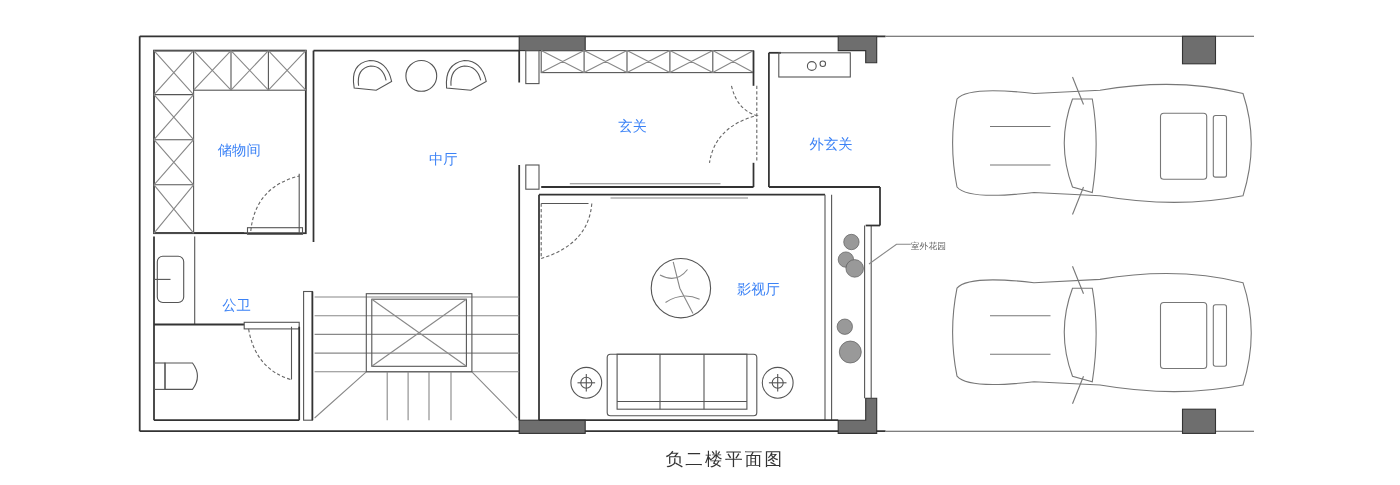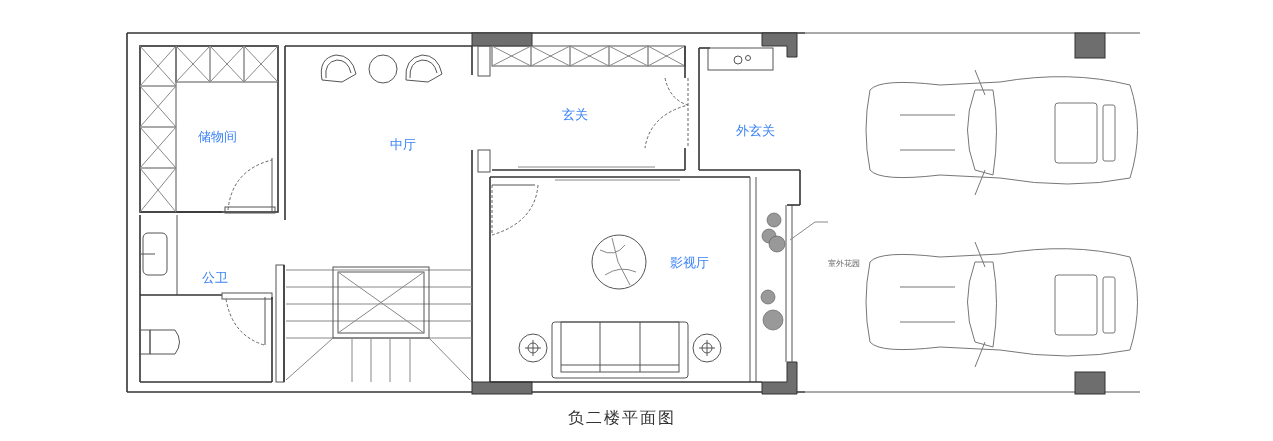--- a/index.html
+++ b/index.html
@@ -7,21 +7,21 @@
          font-family: "DejaVu Sans", "Liberation Sans", sans-serif; }
   #plan { position: absolute; left: 0; top: 0; width: 1273px; height: 441px; }
   .wall { fill: none; stroke: #333; stroke-width: 1.6; }
   .thin { fill: none; stroke: #555; stroke-width: 1; }
   .light { fill: none; stroke: #888; stroke-width: 1; }
   .pillar { fill: #6e6e6e; stroke: #333; stroke-width: 1; }
   .dash { fill: none; stroke: #666; stroke-width: 1; stroke-dasharray: 3 2; }
   .car { fill: none; stroke: #777; stroke-width: 1; }
   .plant { fill: #999; stroke: #555; stroke-width: 0.6; }
   .room-label { position: absolute; font-size: 13px; color: #3b82f6; white-space: nowrap; }
-  .small-label { position: absolute; font-size: 8px; color: #666; white-space: nowrap; margin-top: 40px; }
+  .small-label { position: absolute; font-size: 8px; color: #666; white-space: nowrap; }
   .caption { position: absolute; font-size: 16px; color: #333; letter-spacing: 2px; white-space: nowrap; }
 </style>
 </head>
 <body>
 
 <svg id="plan" viewBox="0 0 1273 441" xmlns="http://www.w3.org/2000/svg">
 
   <g>
     <line class="wall" x1="127" y1="33" x2="805" y2="33"></line>
     <line class="thin" x1="805" y1="33" x2="1140" y2="33"></line>
@@ -201,13 +201,13 @@
 </svg>
 
 <div class="room-label" style="left:198px; top:128px;">储物间</div>
 <div class="room-label" style="left:366px; top:136px;margin-left:24px;">中厅</div>
 <div class="room-label" style="left:562px; top:106px;">玄关</div>
 <div class="room-label" style="left:736px; top:122px;">外玄关</div>
 <div class="room-label" style="left:202px; top:269px;">公卫</div>
 <div class="room-label" style="left:670px; top:254px;text-align:right;">影视厅</div>
 <div class="small-label" style="left:828px; top:218px;">室外花园</div>
 
-<div class="caption" style="left:568px; top:408px;">负二楼平面图</div>
+<div class="caption" style="left:605px; top:408px;">负二楼平面图</div>
 
 </body></html>

